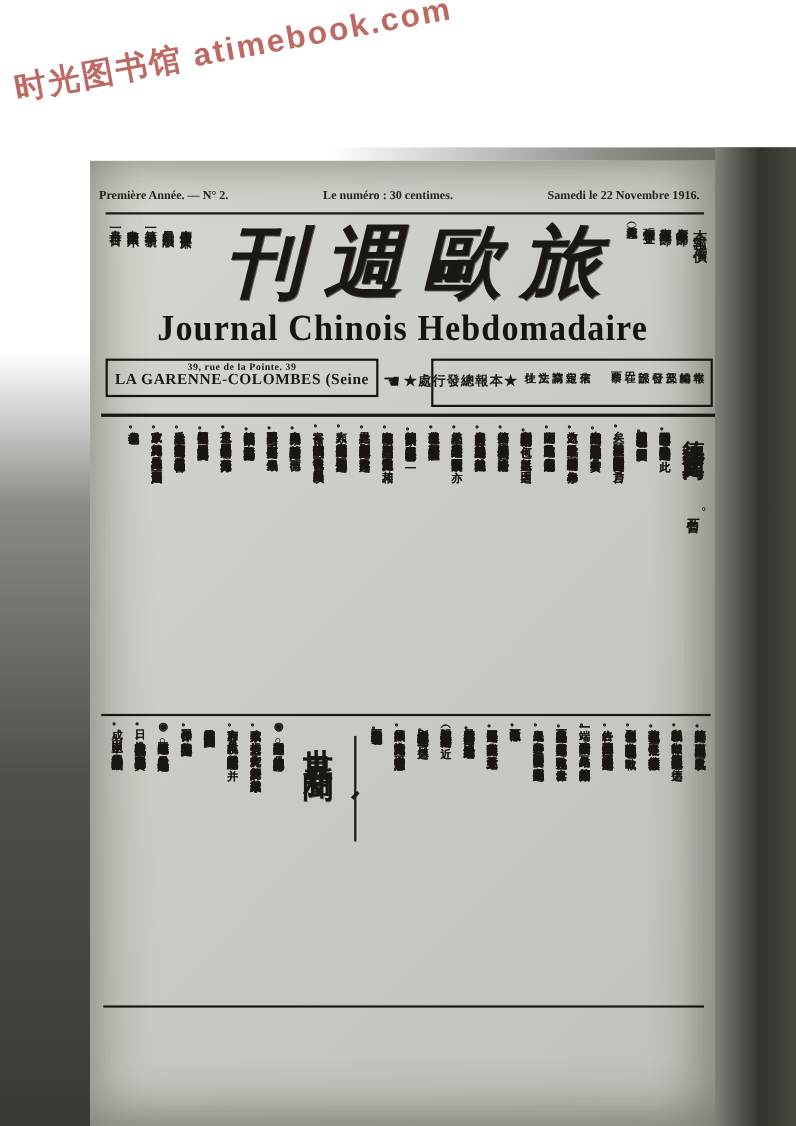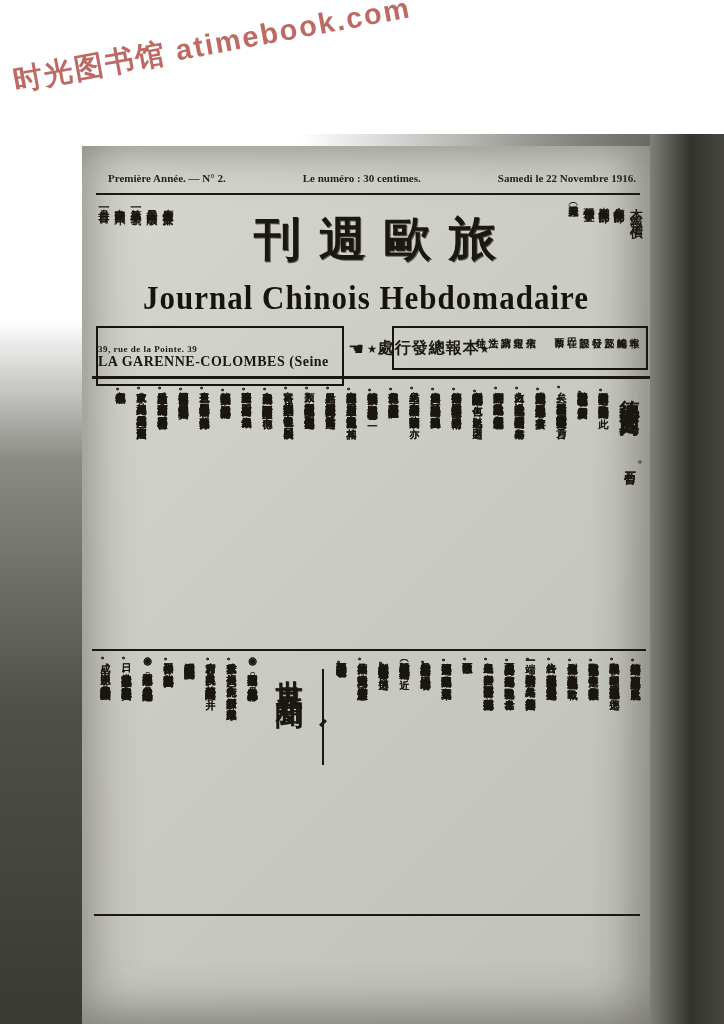--- a/index.html
+++ b/index.html
@@ -23,54 +23,54 @@
   
   .paper{position:absolute;left:82px;top:146px;width:568px;height:878px;
     background:linear-gradient(135deg,#d7d7d1 0%,#cbcbc5 45%,#c1c1bb 100%);
     box-shadow:inset 0 0 55px rgba(85,85,75,.35), inset -22px 0 35px rgba(60,60,52,.22),
                inset 12px -18px 40px rgba(80,80,70,.25);
     color:#1b1712;}
 
   .rule{position:absolute;background:#1b1712;}
 
   
-  .french-line{position:absolute;top:26px;left:26px;right:14px;display:flex;
+  .french-line{position:absolute;top:26px;left:8px;right:14px;display:flex;
     justify-content:space-between;font-size:11px;font-weight:bold;color:#26221c;text-align:right;}
 
   
   .vflow{writing-mode:vertical-rl;text-orientation:upright;position:absolute;}
   .vcol{line-height:21px;font-size:10px;font-weight:bold;letter-spacing:.3px;
     text-shadow:0 0 .4px rgba(20,16,10,.8);}
 
   
   .mast-left{top:54px;left:14px;height:92px;}
   .mast-left .mast-col{font-size:11px;line-height:16px;font-weight:bold;letter-spacing:1px;}
   .mast-right{top:52px;right:4px;height:94px;}
   .mast-right .mast-col{font-size:11px;line-height:15px;font-weight:bold;letter-spacing:1px;}
   .mast-right .mast-col:first-child{font-size:13px;line-height:20px;letter-spacing:6px;}
   .mast-right .mast-col:nth-child(5){font-size:10px;letter-spacing:0;}
 
   .big-title{position:absolute;top:44px;left:124px;width:356px;height:98px;
     display:flex;align-items:center;justify-content:center;}
-  .big-title span{font-size:47px;font-weight:bold;letter-spacing:18px;white-space:nowrap;
-    text-shadow:1px 1px 0 rgba(20,16,10,.6);}
+  .big-title span{font-size:72px;font-weight:bold;letter-spacing:18px;white-space:nowrap;
+    text-shadow:1px 1px 0 rgba(20,16,10,.6);font-style:italic;}
 
   .latin-title{position:absolute;top:134px;left:0;right:0;text-align:center;
     font-size:31px;font-weight:bold;letter-spacing:1px;color:#17130e;
     transform:scaleY(1.08);}
 
   
-  .addr-box{position:absolute;top:180px;left:14px;width:248px;height:60px;
-    border:2px solid #17130e;text-align:left;padding-top:16px;box-sizing:border-box;}
+  .addr-box{position:absolute;top:180px;left:14px;width:248px;height:35px;
+    border:2px solid #17130e;text-align:center;padding-top:0;box-sizing:border-box;}
   .addr-line1{font-size:9px;font-weight:bold;letter-spacing:.5px;}
   .addr-line2{font-size:14px;font-weight:bold;letter-spacing:.5px;}
   .dist-center{position:absolute;top:192px;left:266px;width:132px;display:flex;
     align-items:center;gap:3px;}
   .manicule{font-size:18px;line-height:14px;}
-  .dist-text{font-size:16px;font-weight:bold;letter-spacing:1px;white-space:nowrap;font-family:Liberation Mono, monospace;}
+  .dist-text{font-size:12px;font-weight:bold;letter-spacing:1px;white-space:nowrap;}
   .contact-box{position:absolute;top:180px;left:310px;width:256px;height:44px;
     border:2px solid #17130e;box-sizing:border-box;}
   .contact-flow{top:2px;right:6px;height:36px;position:absolute;}
   .contact-col{font-size:10px;line-height:12.5px;font-weight:bold;}
   .contact-col.gap{margin-block-start:16px;}
 
   
   .top-section{top:238px;right:4px;height:260px;}
   .bottom-section{top:509px;right:4px;height:258px;}
 

